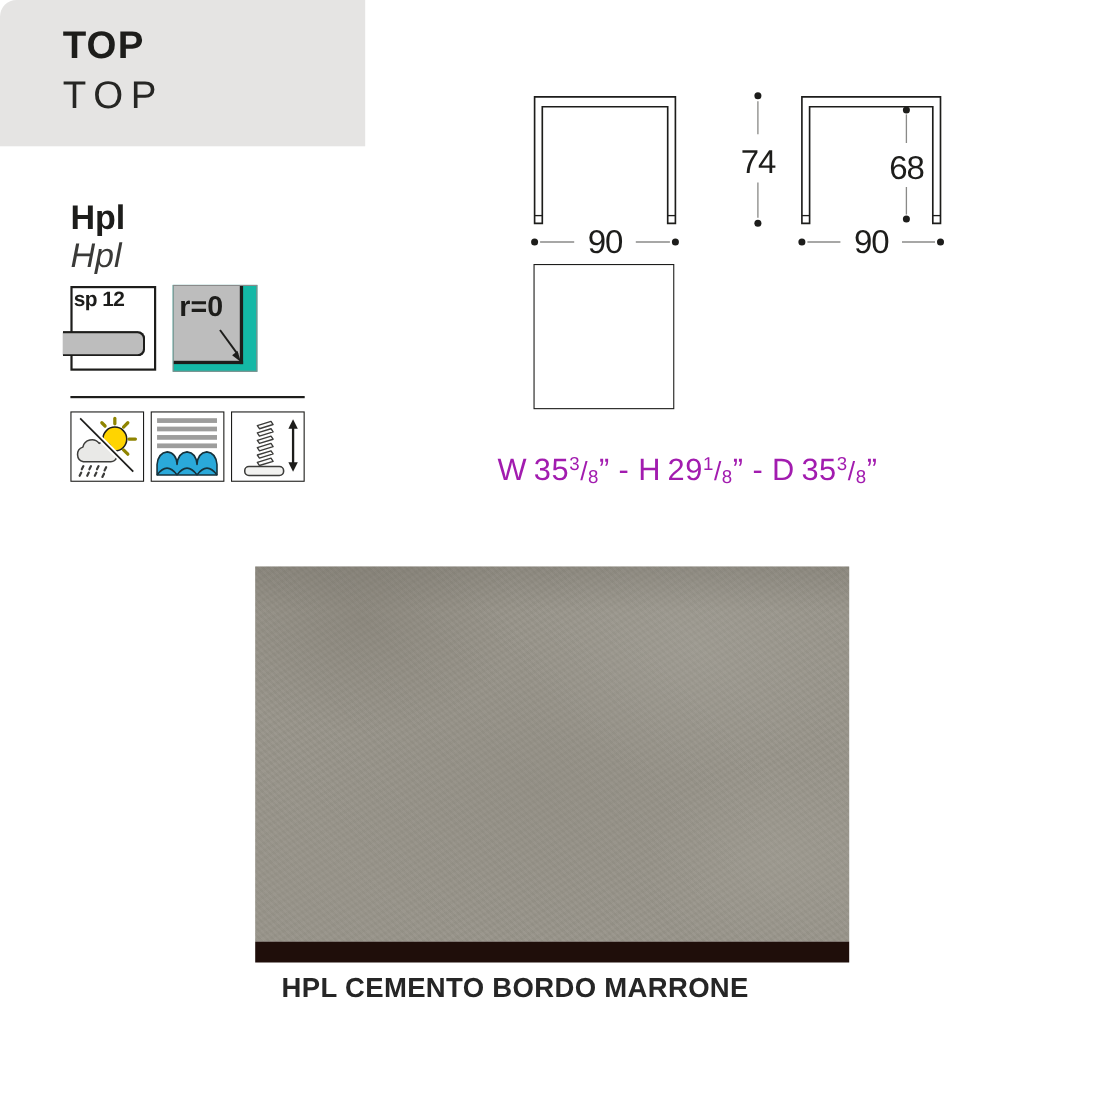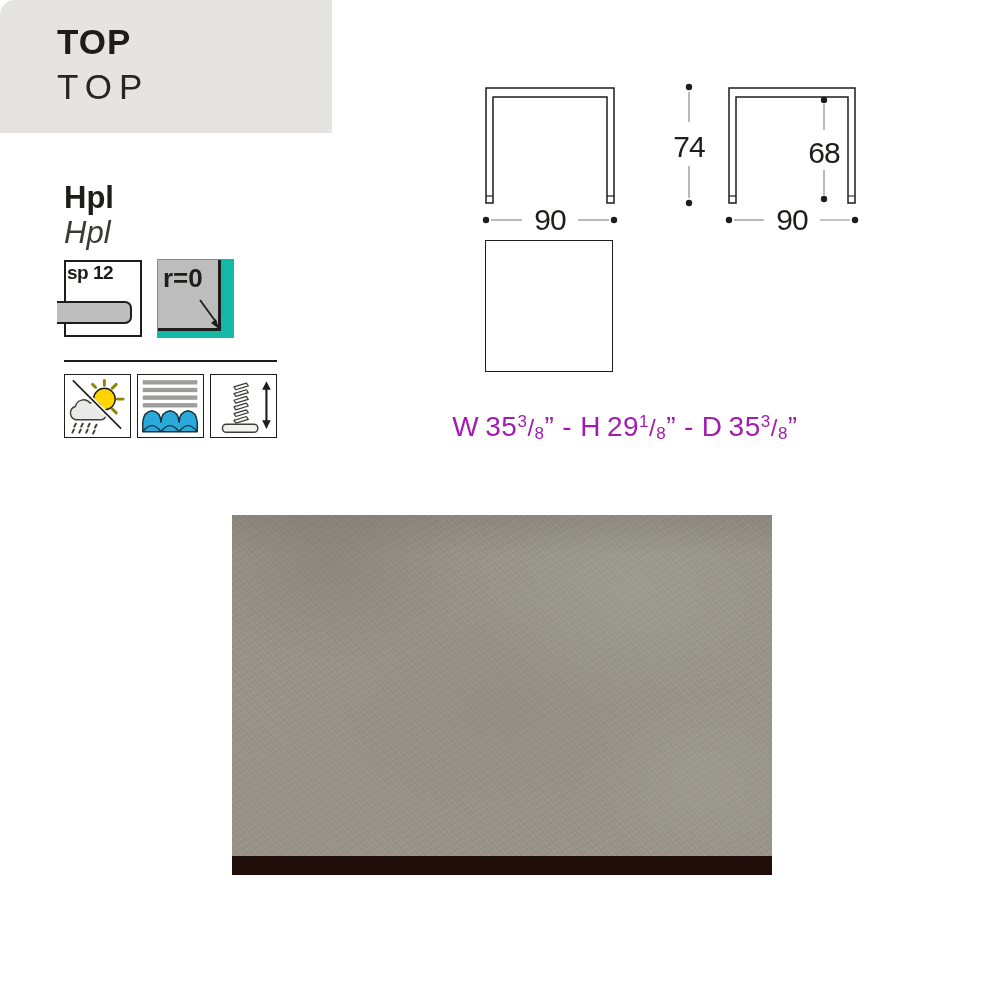--- a/index.html
+++ b/index.html
@@ -196,14 +196,15 @@
   <div class="abs topview"></div>
 
   <div class="abs imperial">
     <span class="lbl">W</span><span>35</span><sup class="frac-num">3</sup><span class="slash">/</span><sub class="frac-den">8</sub><span>”</span><span class="sep">-</span><span class="lbl">H</span><span>29</span><sup class="frac-num">1</sup><span class="slash">/</span><sub class="frac-den">8</sub><span>”</span><span class="sep">-</span><span class="lbl">D</span><span>35</span><sup class="frac-num">3</sup><span class="slash">/</span><sub class="frac-den">8</sub><span>”</span>
   </div>
 
   <div class="abs swatch">
     <div class="swatch-texture"></div>
     <div class="swatch-border"></div>
   </div>
+  <div class="abs swatch-caption">HPL CEMENTO BORDO MARRONE</div>
 
 </div>
 
 </body></html>

